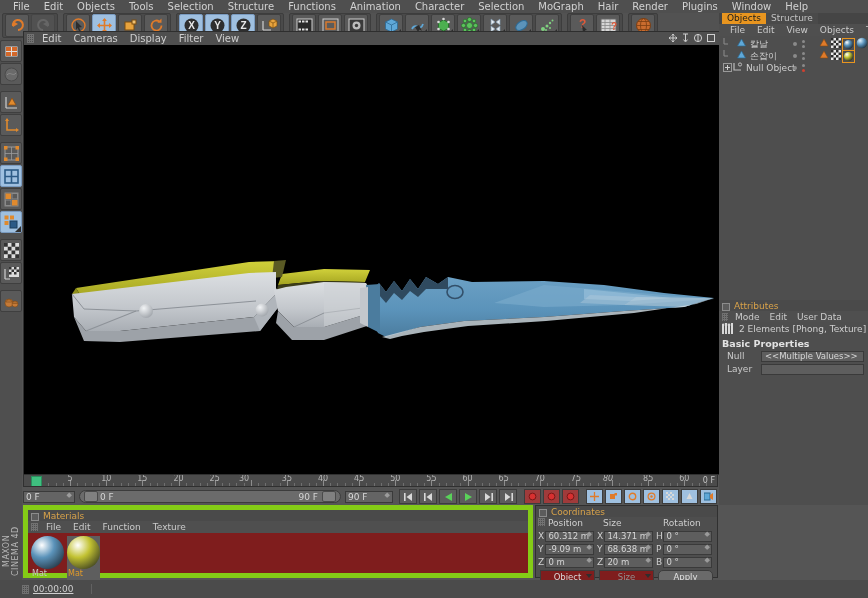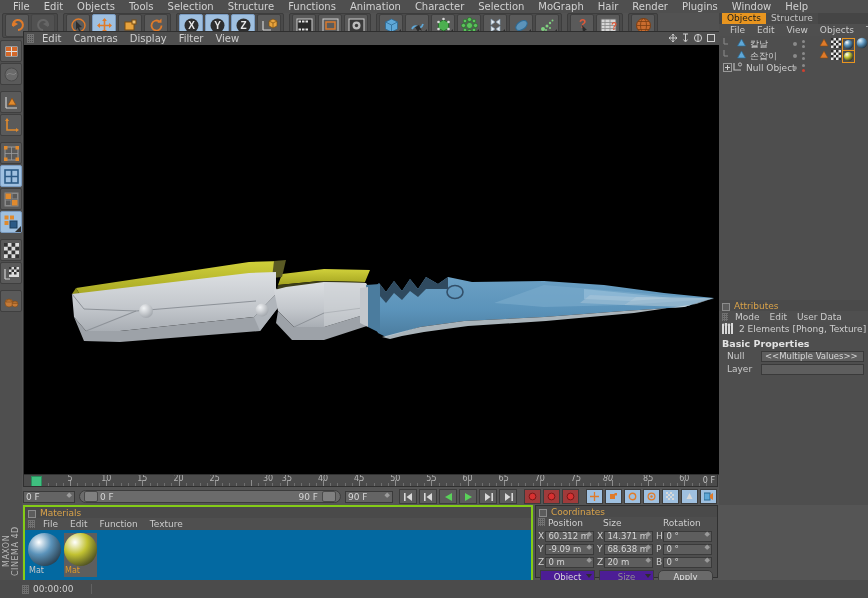--- a/index.html
+++ b/index.html
@@ -61,21 +61,21 @@
   .slidertrack{flex:1;height:13px;background:#6b6b6b;border:1px solid #3c3c3c;border-radius:7px;
                margin:0 4px;position:relative;display:flex;align-items:center;justify-content:space-between;
                padding:0 4px;box-sizing:border-box;font-size:9px;color:#d4d4d4;}
   .slidertrack .knob{width:12px;height:9px;background:#808080;border:1px solid #4a4a4a;border-radius:2px;}
   .playbtn{width:16px;height:13px;background:#5c5c5c;border:1px solid #3c3c3c;display:flex;
            align-items:center;justify-content:center;margin:0 1px;}
   .recbtn{width:15px;height:13px;border:1px solid #3c3c3c;display:flex;align-items:center;justify-content:center;margin:0 1px;background:#a03b3b;}
   .keybtn{width:15px;height:13px;border:1px solid #3c3c3c;display:flex;align-items:center;justify-content:center;margin:0 1px;background:#9fc0e0;}
 
   
-  #materials{position:absolute;left:23px;top:505px;width:510px;height:94px;background:#0369a1;border:2px solid #84cc16;box-sizing:border-box;}
+  #materials{position:absolute;left:23px;top:505px;width:510px;height:73px;background:#7f1d1d;border:5px solid #84cc16;box-sizing:border-box;}
   .panelhdr{height:11px;background:#4a4a4a;display:flex;align-items:flex-end;padding-left:3px;font-size:9px;color:#d8a24a;}
   .panelhdr .sq{width:6px;height:6px;border:1px solid #8c8c8c;background:#5c5c5c;margin-right:4px;}
   .panelmenu{height:12px;background:#4f4f4f;display:flex;align-items:center;padding-left:3px;}
   .panelmenu .mi{padding:0 6px;font-size:9px;color:#cbcbcb;}
   .panelmenu .grip{width:7px;height:8px;margin-right:2px;
      background:repeating-linear-gradient(to bottom,#8a8a8a 0 1px,transparent 1px 2px),
                 repeating-linear-gradient(to right,#8a8a8a 0 1px,transparent 1px 2px);opacity:.6;}
   #matlist{display:flex;padding:3px 0 0 3px;gap:3px;}
   .matitem{width:33px;height:44px;position:relative;}
   .matsphere{width:33px;height:33px;border-radius:50%;}
@@ -94,21 +94,21 @@
   .coordhdrrow .h2{width:60px;}
   .coordrow{display:flex;align-items:center;height:12px;margin-bottom:1px;}
   .coordrow .ax{width:8px;font-size:9px;color:#d0d0d0;}
   .cf{height:11px;background:#5e5e5e;border:1px solid #3a3a3a;font-size:8.5px;color:#d6d6d6;
       display:flex;align-items:center;padding-left:2px;box-sizing:border-box;position:relative;margin-right:3px;}
   .cf .sp{position:absolute;right:1px;top:0px;font-size:7px;color:#9a9a9a;line-height:5px;}
   .cf.w1{width:52px;}
   .cf.w2{width:52px;}
   .cf.w3{width:52px;}
   .coordfoot{display:flex;align-items:center;padding:1px 2px;gap:4px;}
-  .selbox{height:12px;background:#4c1d95;border:1px solid #3c3c3c;font-size:8.5px;color:#d8d8d8;
+  .selbox{height:12px;background:#7f1d1d;border:1px solid #3c3c3c;font-size:8.5px;color:#d8d8d8;
           display:flex;align-items:center;justify-content:center;position:relative;}
   .selbox .arw{position:absolute;right:2px;top:3px;border-left:3px solid transparent;border-right:3px solid transparent;border-top:4px solid #2e2e2e;}
   .btnapply{height:12px;background:#6a6a6a;border:1px solid #3c3c3c;border-radius:5px;font-size:8.5px;
             color:#e0e0e0;display:flex;align-items:center;justify-content:center;}
 
   
   #objpanel{position:absolute;left:719px;top:13px;width:149px;height:290px;background:#4e4e4e;}
   .tabsrow{height:11px;display:flex;align-items:flex-end;padding-left:3px;background:#454545;}
   .tabsrow .tab{font-size:9px;padding:0 5px;line-height:11px;color:#c2c2c2;background:#4a4a4a;}
   .tabsrow .tab.active{background:#e8951f;color:#1d1d1d;}
@@ -135,21 +135,21 @@
   .attrrow .lb2{width:34px;font-size:9px;color:#cbcbcb;}
   .attrrow .fld{flex:1;height:11px;background:#5e5e5e;border:1px solid #3a3a3a;font-size:8.5px;
                 color:#d6d6d6;display:flex;align-items:center;padding-left:3px;margin-right:4px;box-sizing:border-box;}
 
   
   #statusbar{position:absolute;left:0;bottom:0;width:868px;height:18px;background:#4b4b4b;
              display:flex;align-items:center;}
   #statusbar .grip{width:7px;height:9px;margin:0 4px 0 22px;
      background:repeating-linear-gradient(to bottom,#8a8a8a 0 1px,transparent 1px 2px),
                 repeating-linear-gradient(to right,#8a8a8a 0 1px,transparent 1px 2px);opacity:.6;}
-  #statusbar .time{font-size:9px;color:#cfcfcf;padding-right:18px;border-right:1px solid #626262;}
+  #statusbar .time{font-size:9px;color:#cfcfcf;padding-right:18px;border-right:1px solid #626262;text-decoration:underline;}
   #statusbar .msg{font-size:9px;color:#cfcfcf;padding-left:6px;white-space:nowrap;overflow:hidden;}
   #brand{position:absolute;left:2px;bottom:18px;width:18px;height:58px;
          font-size:8px;color:#b8b8b8;letter-spacing:.5px;
          writing-mode:vertical-rl;transform:rotate(180deg);text-align:center;line-height:9px;}
 </style>
 </head>
 <body>
 
 <div id="app">
 
@@ -707,21 +707,21 @@
         <div class="min" style="left: 653.097px;"></div>
         <div class="maj" style="left: 660.323px;"></div>
         <div class="min" style="left: 667.548px;"></div>
         <div class="min" style="left: 674.774px;"></div>
         <div class="min" style="left: 682px;"></div>
         <div class="lbl" style="left: 46.129px;">5</div>
         <div class="lbl" style="left: 82.2581px;">10</div>
         <div class="lbl" style="left: 118.387px;">15</div>
         <div class="lbl" style="left: 154.516px;">20</div>
         <div class="lbl" style="left: 190.645px;">25</div>
-        <div class="lbl" style="left: 244px;">30</div>
+        <div class="lbl" style="left: 220px;">30</div>
         <div class="lbl" style="left: 262.903px;">35</div>
         <div class="lbl" style="left: 299.032px;">40</div>
         <div class="lbl" style="left: 335.161px;">45</div>
         <div class="lbl" style="left: 371.29px;">50</div>
         <div class="lbl" style="left: 407.419px;">55</div>
         <div class="lbl" style="left: 443.548px;">60</div>
         <div class="lbl" style="left: 479.677px;">65</div>
         <div class="lbl" style="left: 515.806px;">70</div>
         <div class="lbl" style="left: 551.935px;">75</div>
         <div class="lbl" style="left: 584px; font-style: italic;">80</div>

